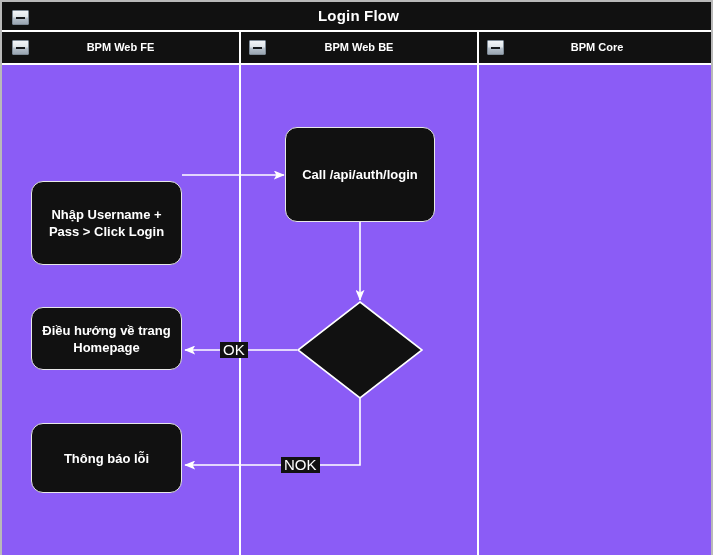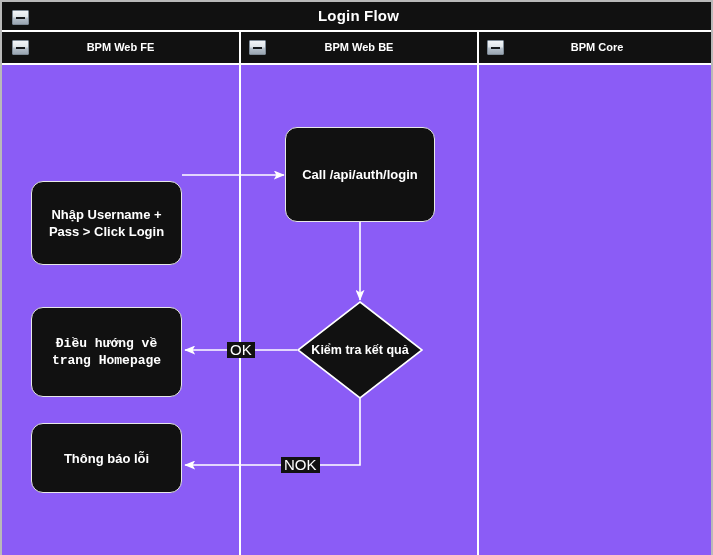--- a/index.html
+++ b/index.html
@@ -206,27 +206,26 @@
   </svg>
 
   <div class="node" style="left:29px; top:131px; width:151px; height:84px;margin-top:48px;">
     <span>Nhập Username + Pass &gt; Click Login</span>
   </div>
 
   <div class="node" style="left:283px; top:125px; width:150px; height:95px;text-align:center;">
     <span>Call /api/auth/login</span>
   </div>
 
-  <div class="diamond-label" style="left:296px; top:341px; width:124px;">Kiểm tra kết quả</div>
-
-  <div class="node" style="left:29px; top:305px; width:151px; height:90px;font-family:Liberation Mono, monospace;">
+
+  <div class="node" style="left:29px; top:305px; width:151px; height:63px;">
     <span>Điều hướng về trang Homepage</span>
   </div>
 
   <div class="node" style="left:29px; top:421px; width:151px; height:70px;">
     <span>Thông báo lỗi</span>
   </div>
 
-  <div class="edge-label" style="left:225px; top:340px;">OK</div>
+  <div class="edge-label" style="left:218px; top:340px;">OK</div>
 
   <div class="edge-label" style="left:279px; top:455px;text-align:right;">NOK</div>
 
 </div>
 
 </body></html>

